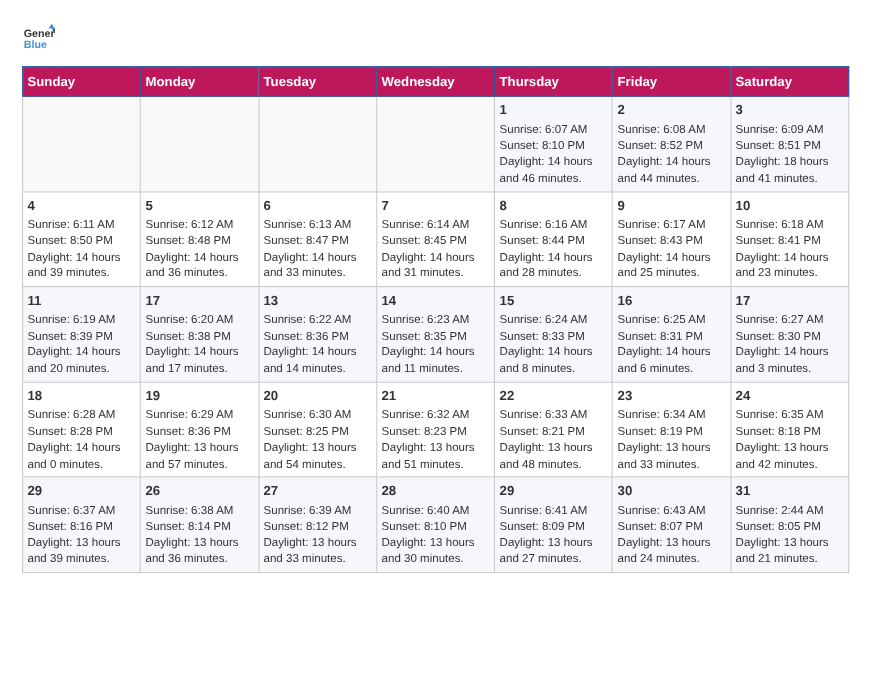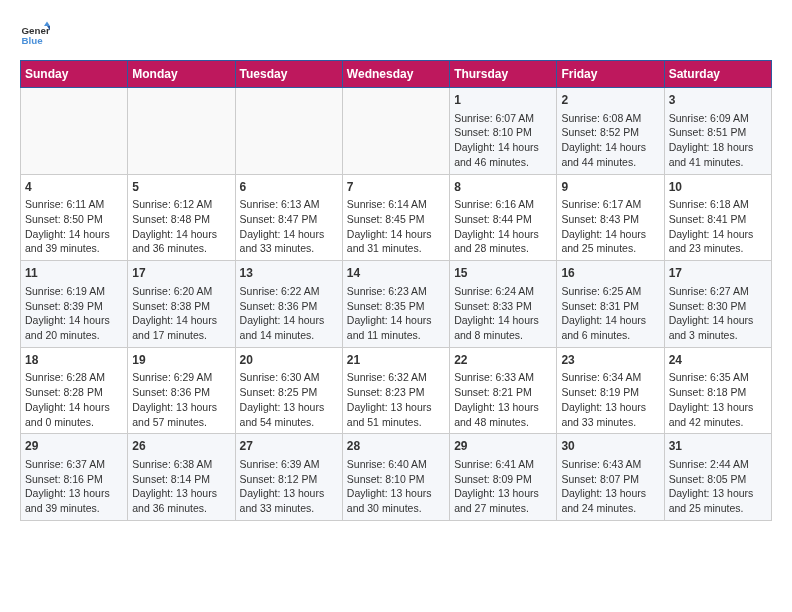--- a/index.html
+++ b/index.html
@@ -298,17 +298,17 @@
         <td>
           <span class="day-num">30</span>
           <div>Sunrise: 6:43 AM</div>
           <div>Sunset: 8:07 PM</div>
           <div>Daylight: 13 hours and 24 minutes.</div>
         </td>
         <td>
           <span class="day-num">31</span>
           <div>Sunrise: 2:44 AM</div>
           <div>Sunset: 8:05 PM</div>
-          <div>Daylight: 13 hours and 25 minutes.</div>
+          <div>Daylight: 13 hours and 21 minutes.</div>
         </td>
       </tr>
     </tbody>
 </table>
 
 </body></html>

